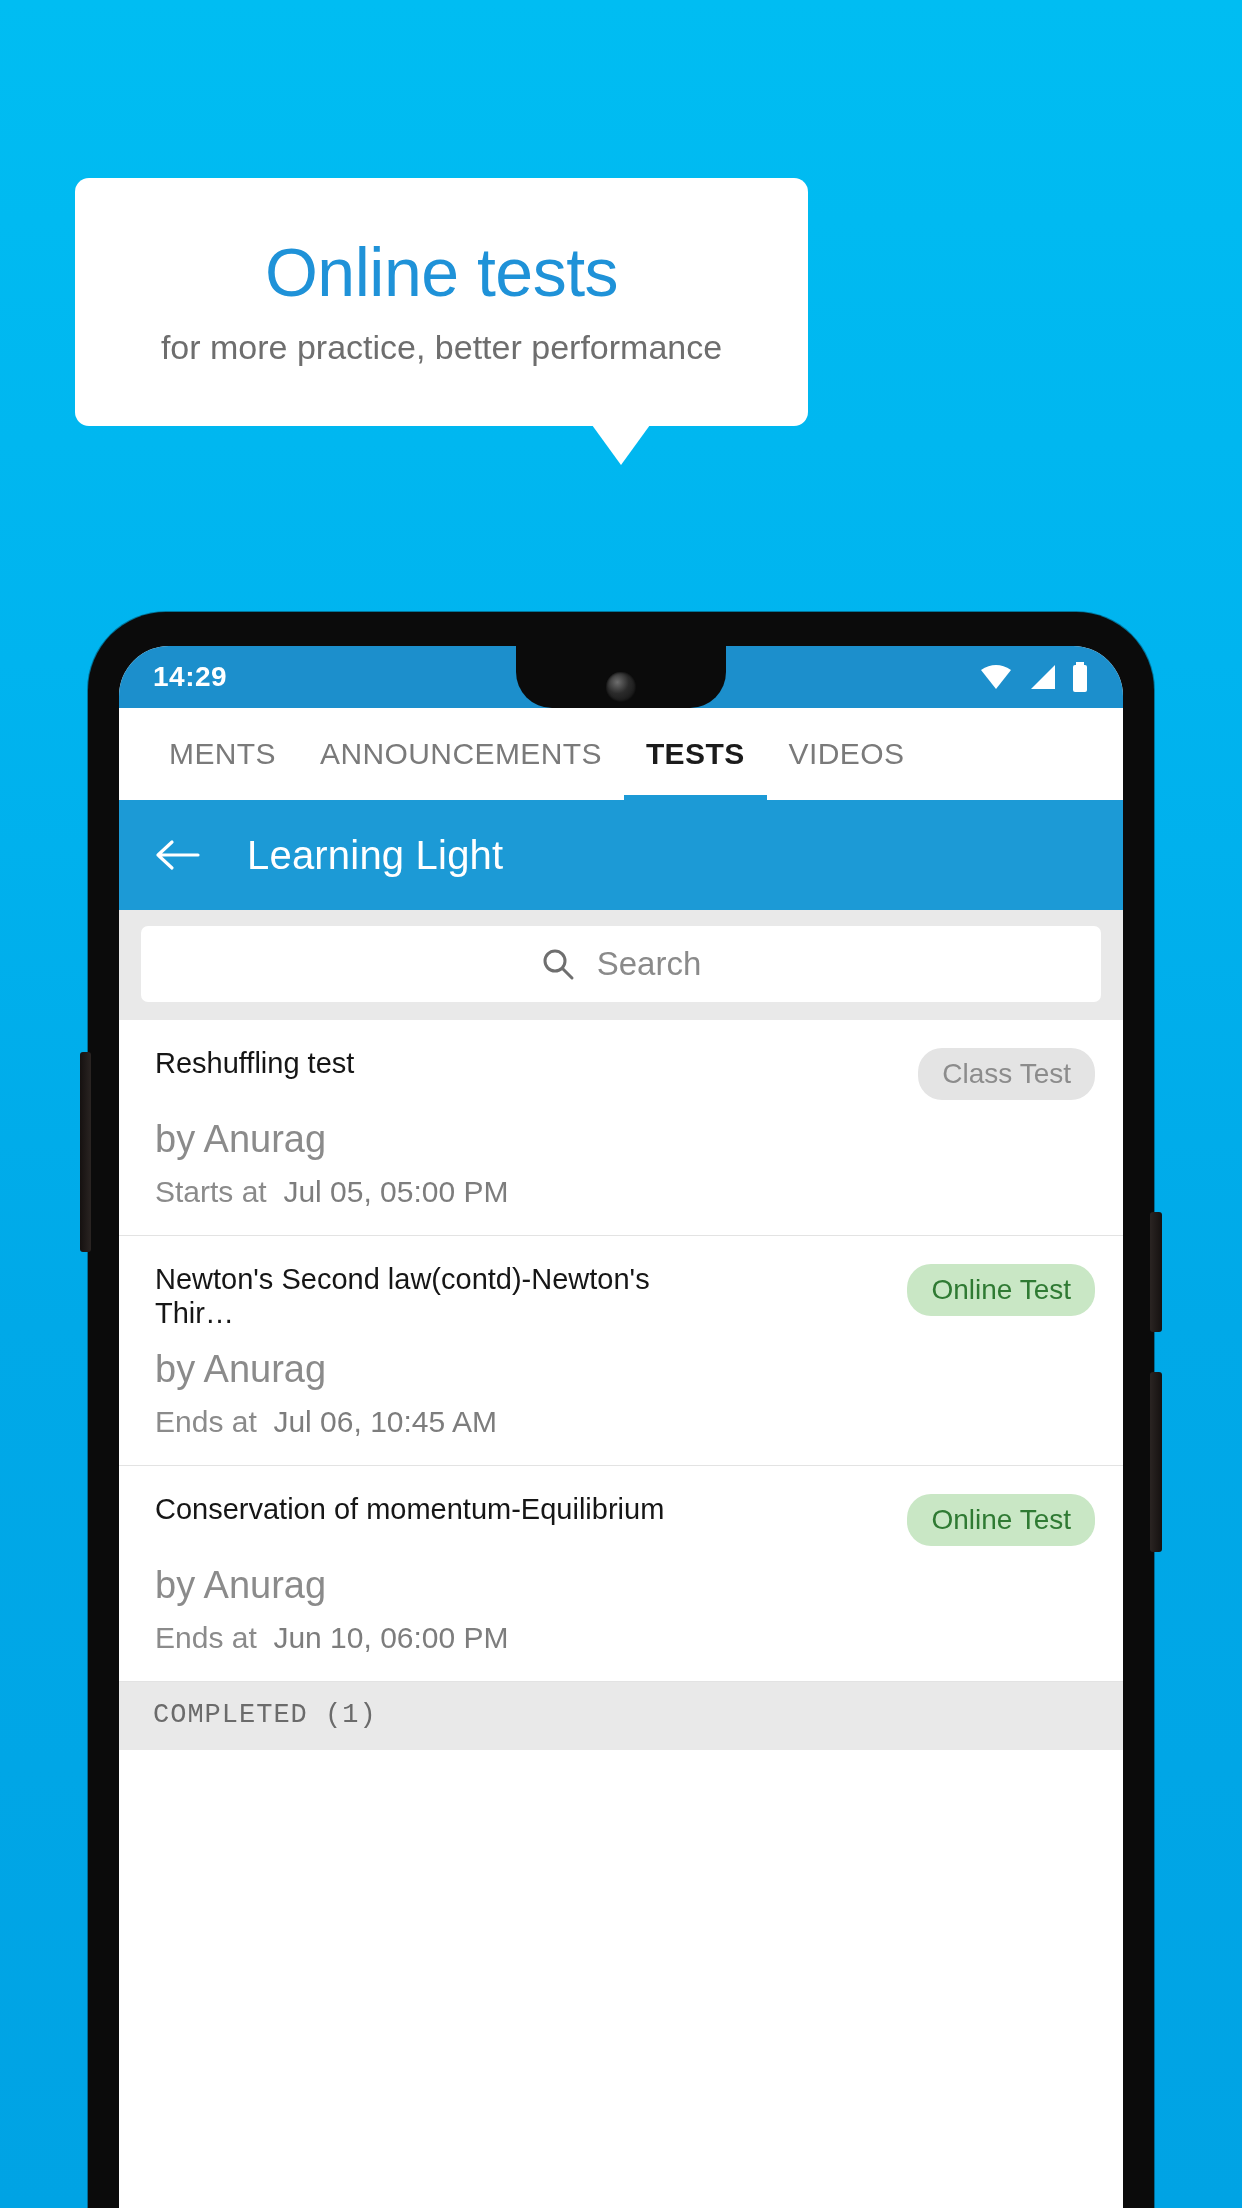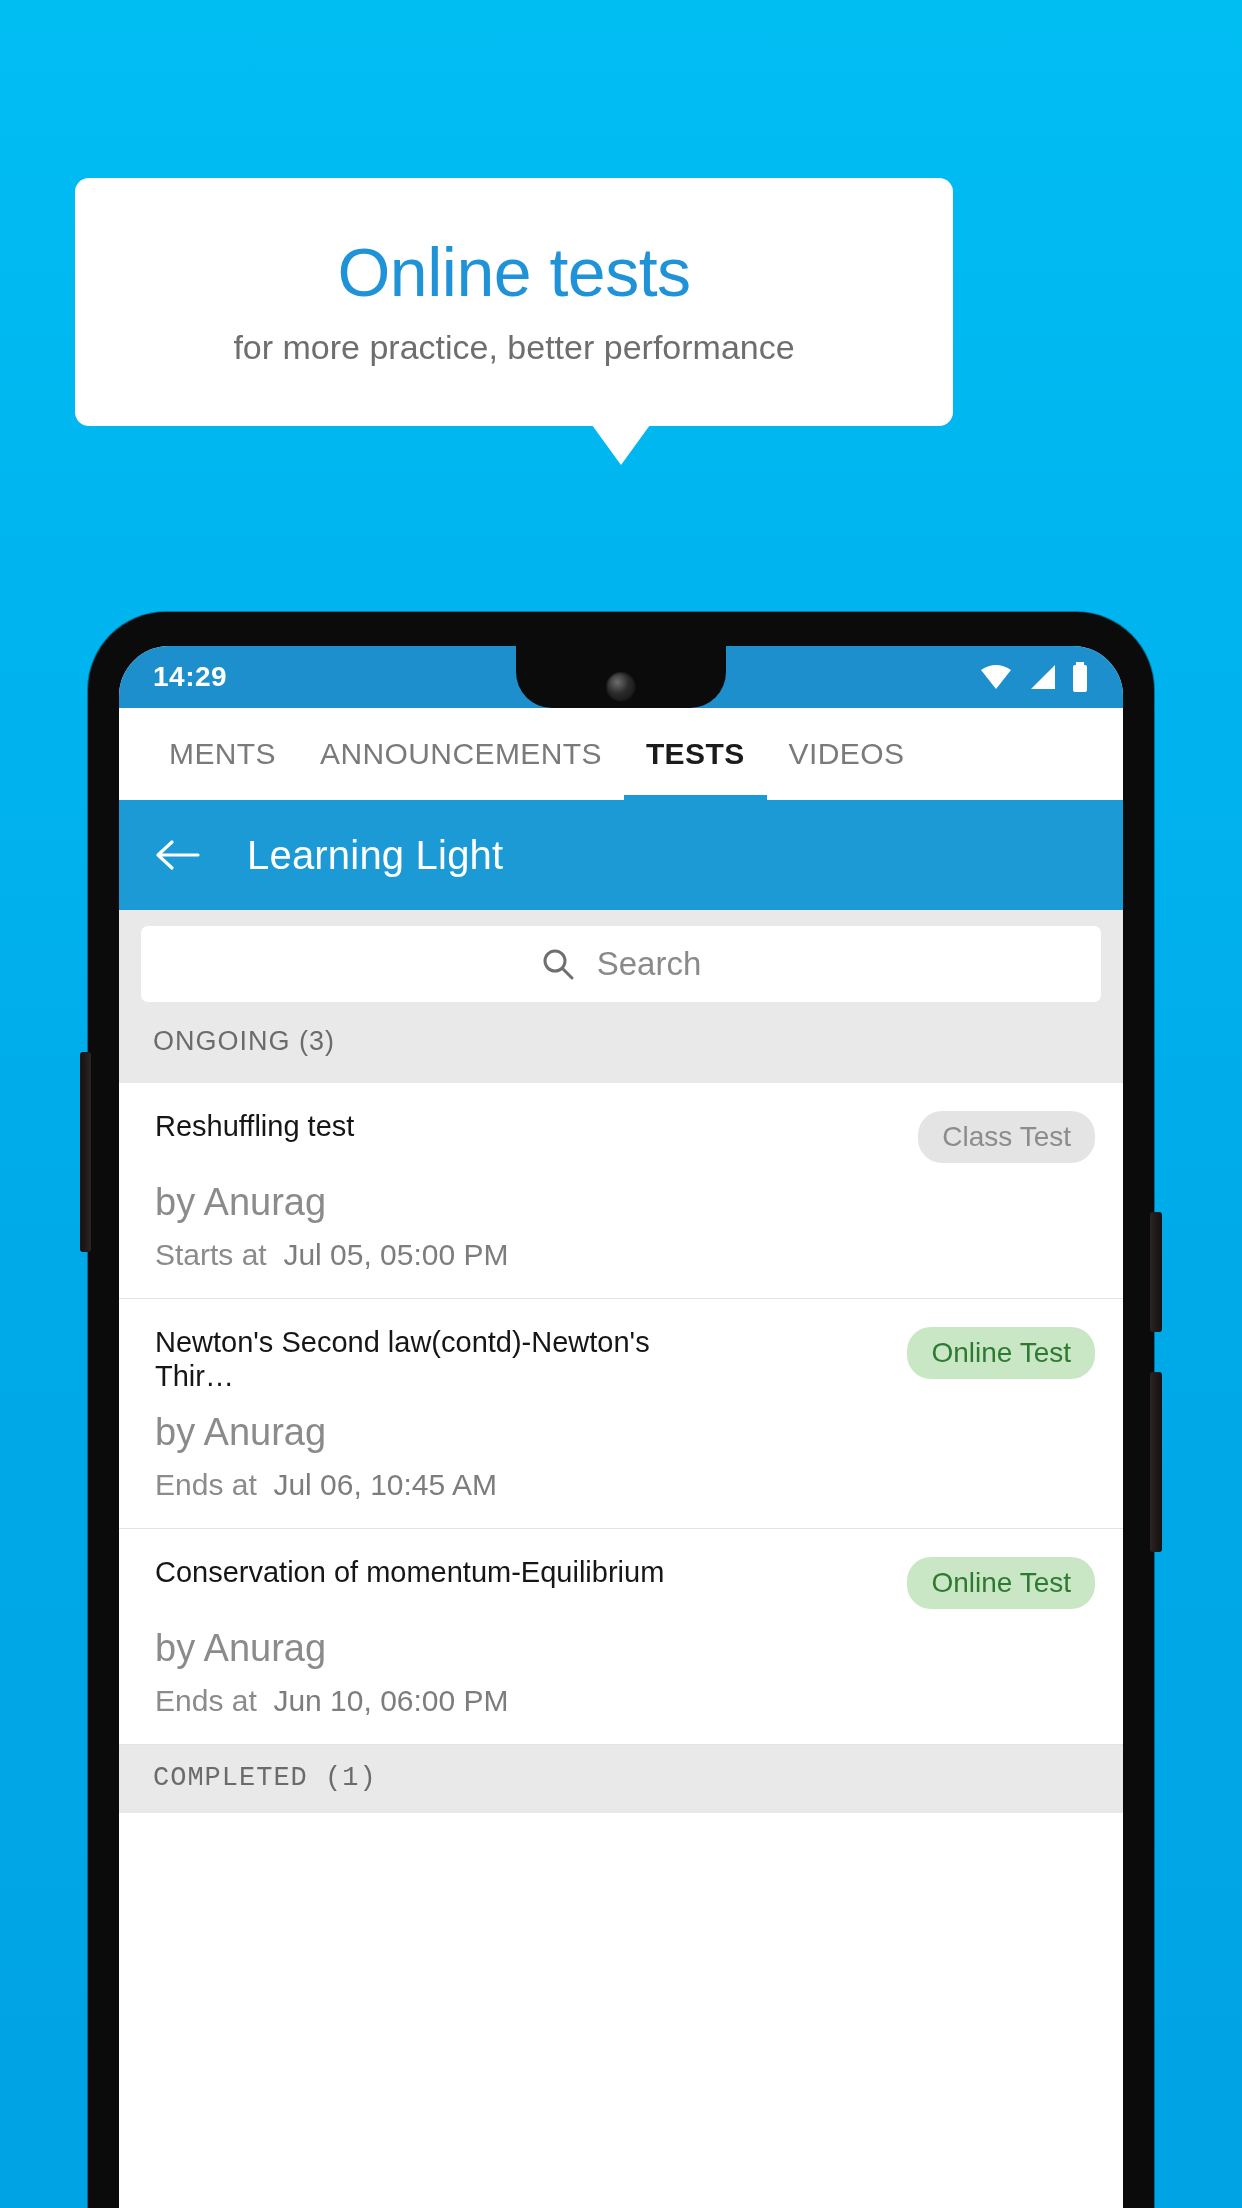--- a/index.html
+++ b/index.html
@@ -8,21 +8,21 @@
     font-family: "Liberation Sans", sans-serif;
     background: linear-gradient(180deg, #00BDF2 0%, #00B4EF 30%, #00A9E8 60%, #00A3E4 100%);
     overflow:hidden;
     position:relative;
   }
 
   
   #callout {
     position:absolute;
     left:75px; top:178px;
-    width:878px; height:248px;
+    width:733px; height:248px;
     background:#ffffff;
     border-radius:14px;
     display:flex;
     flex-direction:column;
     align-items:center;
     justify-content:center;
   }
   #callout-title {
     font-size:68px;
     font-weight:400;
@@ -284,21 +284,20 @@
       <div id="search-wrap">
         <div id="search-box">
           <svg id="search-icon" viewBox="0 0 34 34">
             <circle cx="14" cy="14" r="10" stroke="#6f6f6f" stroke-width="3" fill="none"></circle>
             <line x1="21.5" y1="21.5" x2="31" y2="31" stroke="#6f6f6f" stroke-width="3" stroke-linecap="round"></line>
           </svg>
           <span id="search-placeholder">Search</span>
         </div>
       </div>
 
-      <div class="section-header">ONGOING (3)</div>
 
       <div class="test-item">
         <div class="item-top">
           <div class="item-title">Reshuffling test</div>
           <div class="badge grey">Class Test</div>
         </div>
         <div class="item-author">by Anurag</div>
         <div class="item-time">
           <span class="lbl">Starts at</span>
           &nbsp;<span>Jul 05, 05:00 PM</span>

